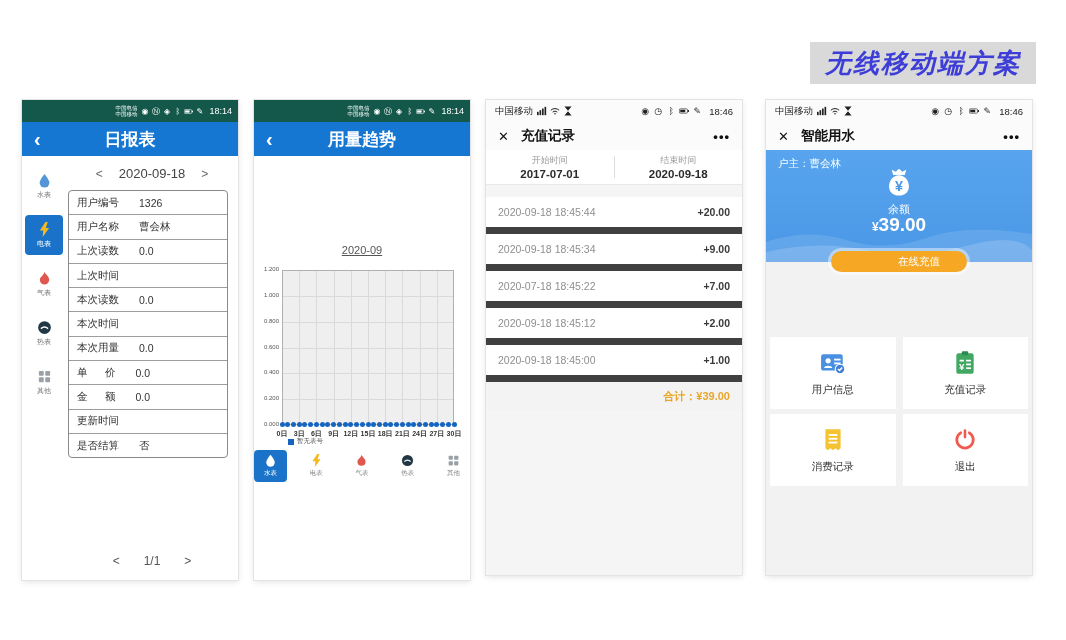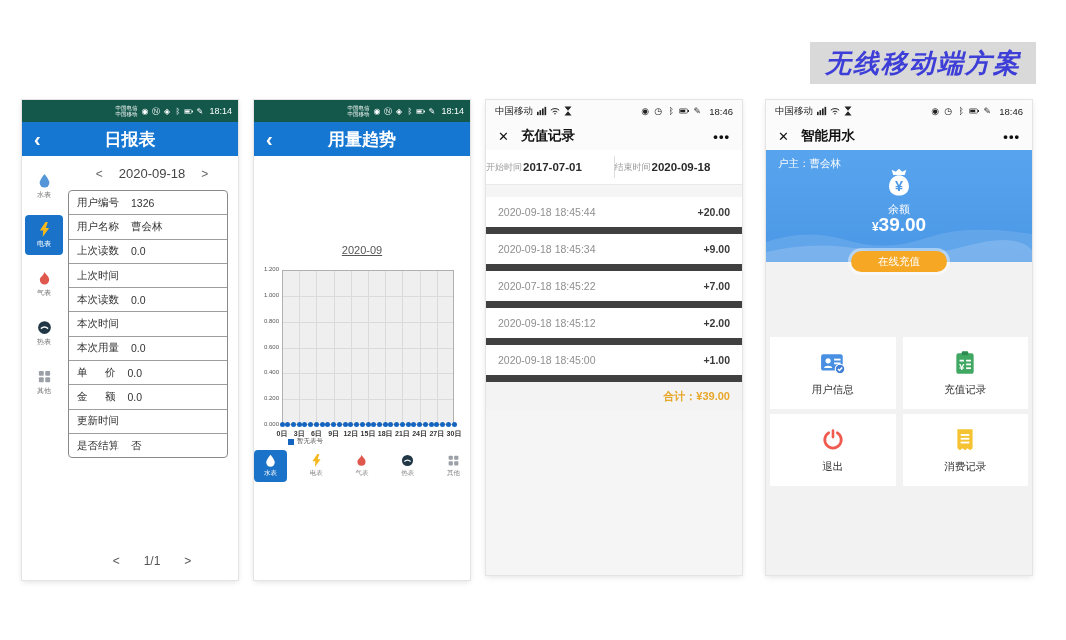--- a/index.html
+++ b/index.html
@@ -40,21 +40,21 @@
   .side-item .ic{width:15px;height:15px;display:block;}
   .side-item .ic svg{width:100%;height:100%;display:block;}
   .side-item.sel{background:#1a73c8;color:#fff;}
   .p1-main{position:absolute;left:44px;right:0;top:0;bottom:0;}
   .date-row{margin-top:10px;display:flex;justify-content:center;align-items:center;gap:16px;
             font-size:13px;color:#444;}
   .dp-arrow{color:#666;font-size:12px;cursor:pointer;}
   .meter-table{position:absolute;left:2px;right:10px;top:34px;border:1px solid #8a8a8a;
                border-radius:4px;overflow:hidden;background:#fff;}
   .mt-row{display:flex;height:23.3px;align-items:center;padding-left:8px;
-          border-bottom:1px solid #9e9e9e;font-size:10.5px;color:#333;gap:12px;}
+          border-bottom:1px solid #9e9e9e;font-size:10.5px;color:#333;gap:20px;}
   .mt-row:last-child{border-bottom:none;}
   .mt-label{white-space:pre;}
   .pager{position:absolute;bottom:12px;left:0;right:0;display:flex;justify-content:center;
          gap:24px;font-size:12px;color:#555;}
   .pager span{cursor:pointer;}
 
   
   .p2-body{position:absolute;inset:56px 0 0 0;}
   .chart-title{position:absolute;top:88px;left:0;right:0;text-align:center;font-size:11px;color:#555;text-decoration:underline;}
   #chart{position:absolute;inset:0;}
@@ -80,21 +80,21 @@
   .sb34 .sic{width:10px;height:10px;font-size:9px;}
   .flex1{flex:1;}
   .st-time2{font-size:9.5px;margin-left:3px;}
   .wx-head{height:28px;background:#fbfbfb;display:flex;align-items:center;padding:0 12px;}
   .wx-close{font-size:13px;color:#111;margin-right:12px;cursor:pointer;}
   .wx-title{font-size:13.5px;font-weight:bold;color:#111;}
   .wx-more{font-size:13px;font-weight:bold;letter-spacing:1px;color:#111;cursor:pointer;}
 
   
   .filter{height:34px;background:#fff;display:flex;align-items:center;border-bottom:1px solid #e9e9e9;}
-  .fcol{flex:1;display:flex;flex-direction:row;align-items:center;gap:1px;cursor:pointer;}
+  .fcol{flex:1;display:flex;flex-direction:column;align-items:center;gap:1px;cursor:pointer;}
   .flab{font-size:9px;color:#9b9b9b;}
   .fval{font-size:11.5px;color:#2b2b2b;font-weight:bold;}
   .vdiv{width:1px;height:22px;background:#ddd;}
   #p3-list{margin-top:12px;}
   .rec-row{height:30px;background:#fff;display:flex;align-items:center;justify-content:space-between;
            padding:0 12px;border-bottom:7px solid #404040;font-size:10.5px;}
   .rec-time{color:#8f8f8f;}
   .rec-amt{color:#3a3a3a;font-weight:bold;}
   .total-row{height:28px;background:#f3f3f3;display:flex;align-items:center;justify-content:flex-end;
              padding:0 12px;font-size:11px;font-weight:bold;color:#e8a62a;}
@@ -105,21 +105,21 @@
   .waves{position:absolute;bottom:0;left:0;width:100%;height:42px;}
   .p4-owner{position:absolute;top:7px;left:12px;font-size:10.5px;}
   .p4-bag{position:absolute;top:15px;left:50%;transform:translateX(-50%);width:34px;height:34px;}
   .p4-bag svg{width:100%;height:100%;}
   .p4-ballabel{position:absolute;top:52px;left:0;right:0;text-align:center;font-size:11px;opacity:.95;}
   .p4-balance{position:absolute;top:64px;left:0;right:0;text-align:center;font-size:19px;font-weight:bold;}
   .p4-balance .cur{font-size:12px;font-weight:bold;}
   .p4-btn{position:absolute;top:101px;left:50%;transform:translateX(-50%);width:96px;height:21px;
           background:#f6a723;border-radius:11px;color:#fff;font-size:10.5px;display:flex;
           align-items:center;justify-content:center;box-shadow:0 0 0 3px rgba(255,255,255,.45);
-          z-index:2;cursor:pointer;}
+          z-index:2;cursor:pointer;padding-left:40px;}
   .p4-info{position:absolute;top:174px;left:0;right:0;background:#fff;padding:7px 12px;}
   .info-row{display:flex;justify-content:space-between;font-size:10px;line-height:15px;}
   .info-label{color:#8c8c8c;}
   .info-val{color:#333;}
   .p4-menu{position:absolute;top:237px;left:4px;right:4px;display:grid;
            grid-template-columns:1fr 1fr;gap:5px 7px;}
   .menu-card{height:72px;background:#fff;display:flex;flex-direction:column;align-items:center;
              justify-content:center;gap:7px;font-size:10.5px;color:#333;cursor:pointer;}
   .menu-card .ic{width:26px;height:26px;}
   .menu-card .ic svg{width:100%;height:100%;display:block;}
@@ -590,32 +590,32 @@
             <rect x="13" y="9" width="4.5" height="1.6" fill="#fff"></rect>
             <rect x="13" y="12.5" width="4.5" height="1.6" fill="#fff"></rect>
             <rect x="13" y="16" width="4.5" height="1.6" fill="#fff"></rect>
             <rect x="7" y="9" width="4" height="1.6" fill="#fff"></rect>
           </svg>
         </span>
         <span>充值记录</span>
       </div>
       <div class="menu-card">
         <span class="ic">
-          <svg viewBox="0 0 24 24" fill="none">
-            <path d="M8 5.4a7.6 7.6 0 1 0 8 0" stroke="#f05b50" stroke-width="2.6" stroke-linecap="round"></path>
-            <rect x="10.8" y="2" width="2.4" height="8.5" rx="1.2" fill="#f05b50"></rect>
-          </svg>
-        </span>
-        <span>退出</span>
-      </div>
-      <div class="menu-card">
-        <span class="ic">
           <svg viewBox="0 0 24 24">
             <path d="M5 2h14v17.5l-2.33 2-2.33-2-2.34 2-2.33-2-2.34 2-2.33-2Z" fill="#f5c331"></path>
             <rect x="8" y="6.5" width="8" height="1.7" fill="#fff"></rect>
             <rect x="8" y="10" width="8" height="1.7" fill="#fff"></rect>
             <rect x="8" y="13.5" width="8" height="1.7" fill="#fff"></rect>
           </svg>
         </span>
         <span>消费记录</span>
       </div>
+      <div class="menu-card">
+        <span class="ic">
+          <svg viewBox="0 0 24 24" fill="none">
+            <path d="M8 5.4a7.6 7.6 0 1 0 8 0" stroke="#f05b50" stroke-width="2.6" stroke-linecap="round"></path>
+            <rect x="10.8" y="2" width="2.4" height="8.5" rx="1.2" fill="#f05b50"></rect>
+          </svg>
+        </span>
+        <span>退出</span>
+      </div>
     </div>
 </div>
 
 </body></html>

